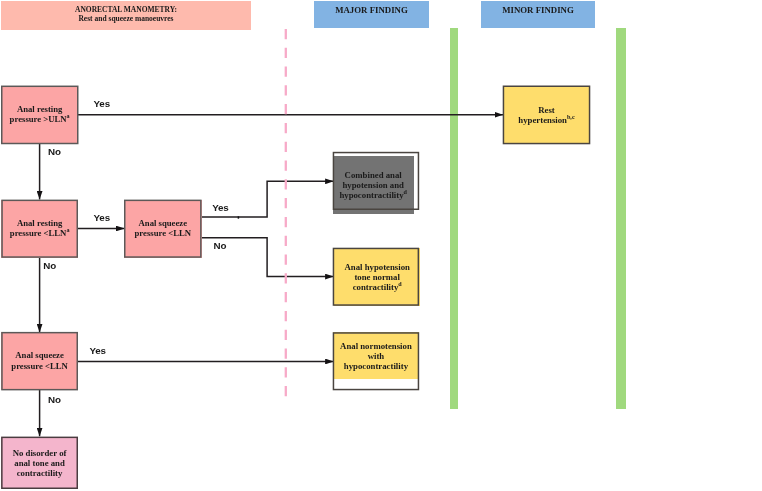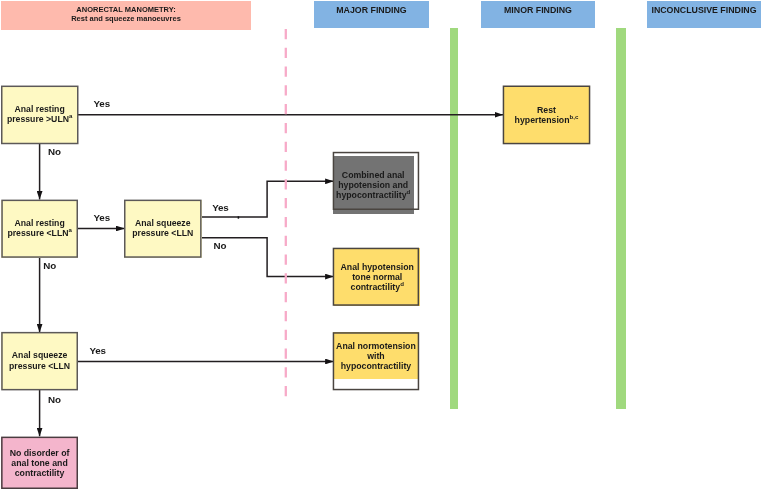--- a/index.html
+++ b/index.html
@@ -1,27 +1,27 @@
 <!DOCTYPE html>
 <html><head>
 <meta charset="utf-8">
 <style>
   html,body{margin:0;padding:0;background:#ffffff;}
   body{width:762px;height:491px;position:relative;overflow:hidden;
        font-family:"Liberation Sans", sans-serif;
        -webkit-font-smoothing:antialiased;}
   #stage{position:absolute;left:0;top:0;width:762px;height:491px;background:#fff;}
-  .abs{position:absolute;box-sizing:border-box;}
+  .abs{position:absolute;box-sizing:border-box;font-family:Liberation Serif, serif;}
   .band{display:flex;align-items:center;justify-content:center;text-align:center;}
   .band .t{font-weight:bold;font-size:7.5px;line-height:8.5px;color:#1a1a1a;letter-spacing:0px;}
   .band.fb .t{font-size:8.8px;line-height:10px;}
   .band.fb{padding-bottom:10px;}
   .node{display:flex;align-items:center;justify-content:center;text-align:center;}
   .node .t{font-weight:bold;color:#1a1a1a;}
-  .dec{background:#fef9c3;}
+  .dec{background:#fca5a5;}
   .dec .t{font-size:8.7px;line-height:10.15px;}
   .dec{padding-bottom:1.2px;}
   .out{}
   .out .t{font-size:8.75px;line-height:10.1px;}
   .glab{position:absolute;font-weight:bold;font-size:9.8px;letter-spacing:-0.15px;color:#1a1a1a;
         line-height:9px;white-space:nowrap;}
   sup{font-size:0.70em;vertical-align:super;line-height:0;font-weight:bold;}
   svg.edges{position:absolute;left:0;top:0;width:762px;height:491px;overflow:visible;}
 </style>
 </head>
@@ -37,23 +37,20 @@
   </div>
 
   <div class="abs band fb" style="left:314px;top:1px;width:115px;height:27px;background:#82b3e3;">
     <div class="t">MAJOR FINDING</div>
   </div>
 
   <div class="abs band fb" style="left:481px;top:1px;width:114px;height:27px;background:#82b3e3;align-items:center;">
     <div class="t">MINOR FINDING</div>
   </div>
 
-  <div class="abs band fb" style="left:647px;top:1px;width:114px;height:27px;background:#82b3e3;">
-    <div class="t">INCONCLUSIVE FINDING</div>
-  </div>
 
   <div class="abs" style="left:449.8px;top:27.8px;width:8.4px;height:381.4px;background:#a0d97e;"></div>
   <div class="abs" style="left:615.6px;top:27.9px;width:10.2px;height:381.3px;background:#a0d97e;"></div>
 
   <svg class="edges" viewBox="0 0 762 491" width="762" height="491">
     <defs>
       <marker id="ah" markerWidth="8.6" markerHeight="5.8" refX="8.5" refY="2.9" orient="auto" markerUnits="userSpaceOnUse">
         <path d="M0,0 L8.6,2.9 L0,5.8 z" fill="#141214"></path>
       </marker>
     </defs>

